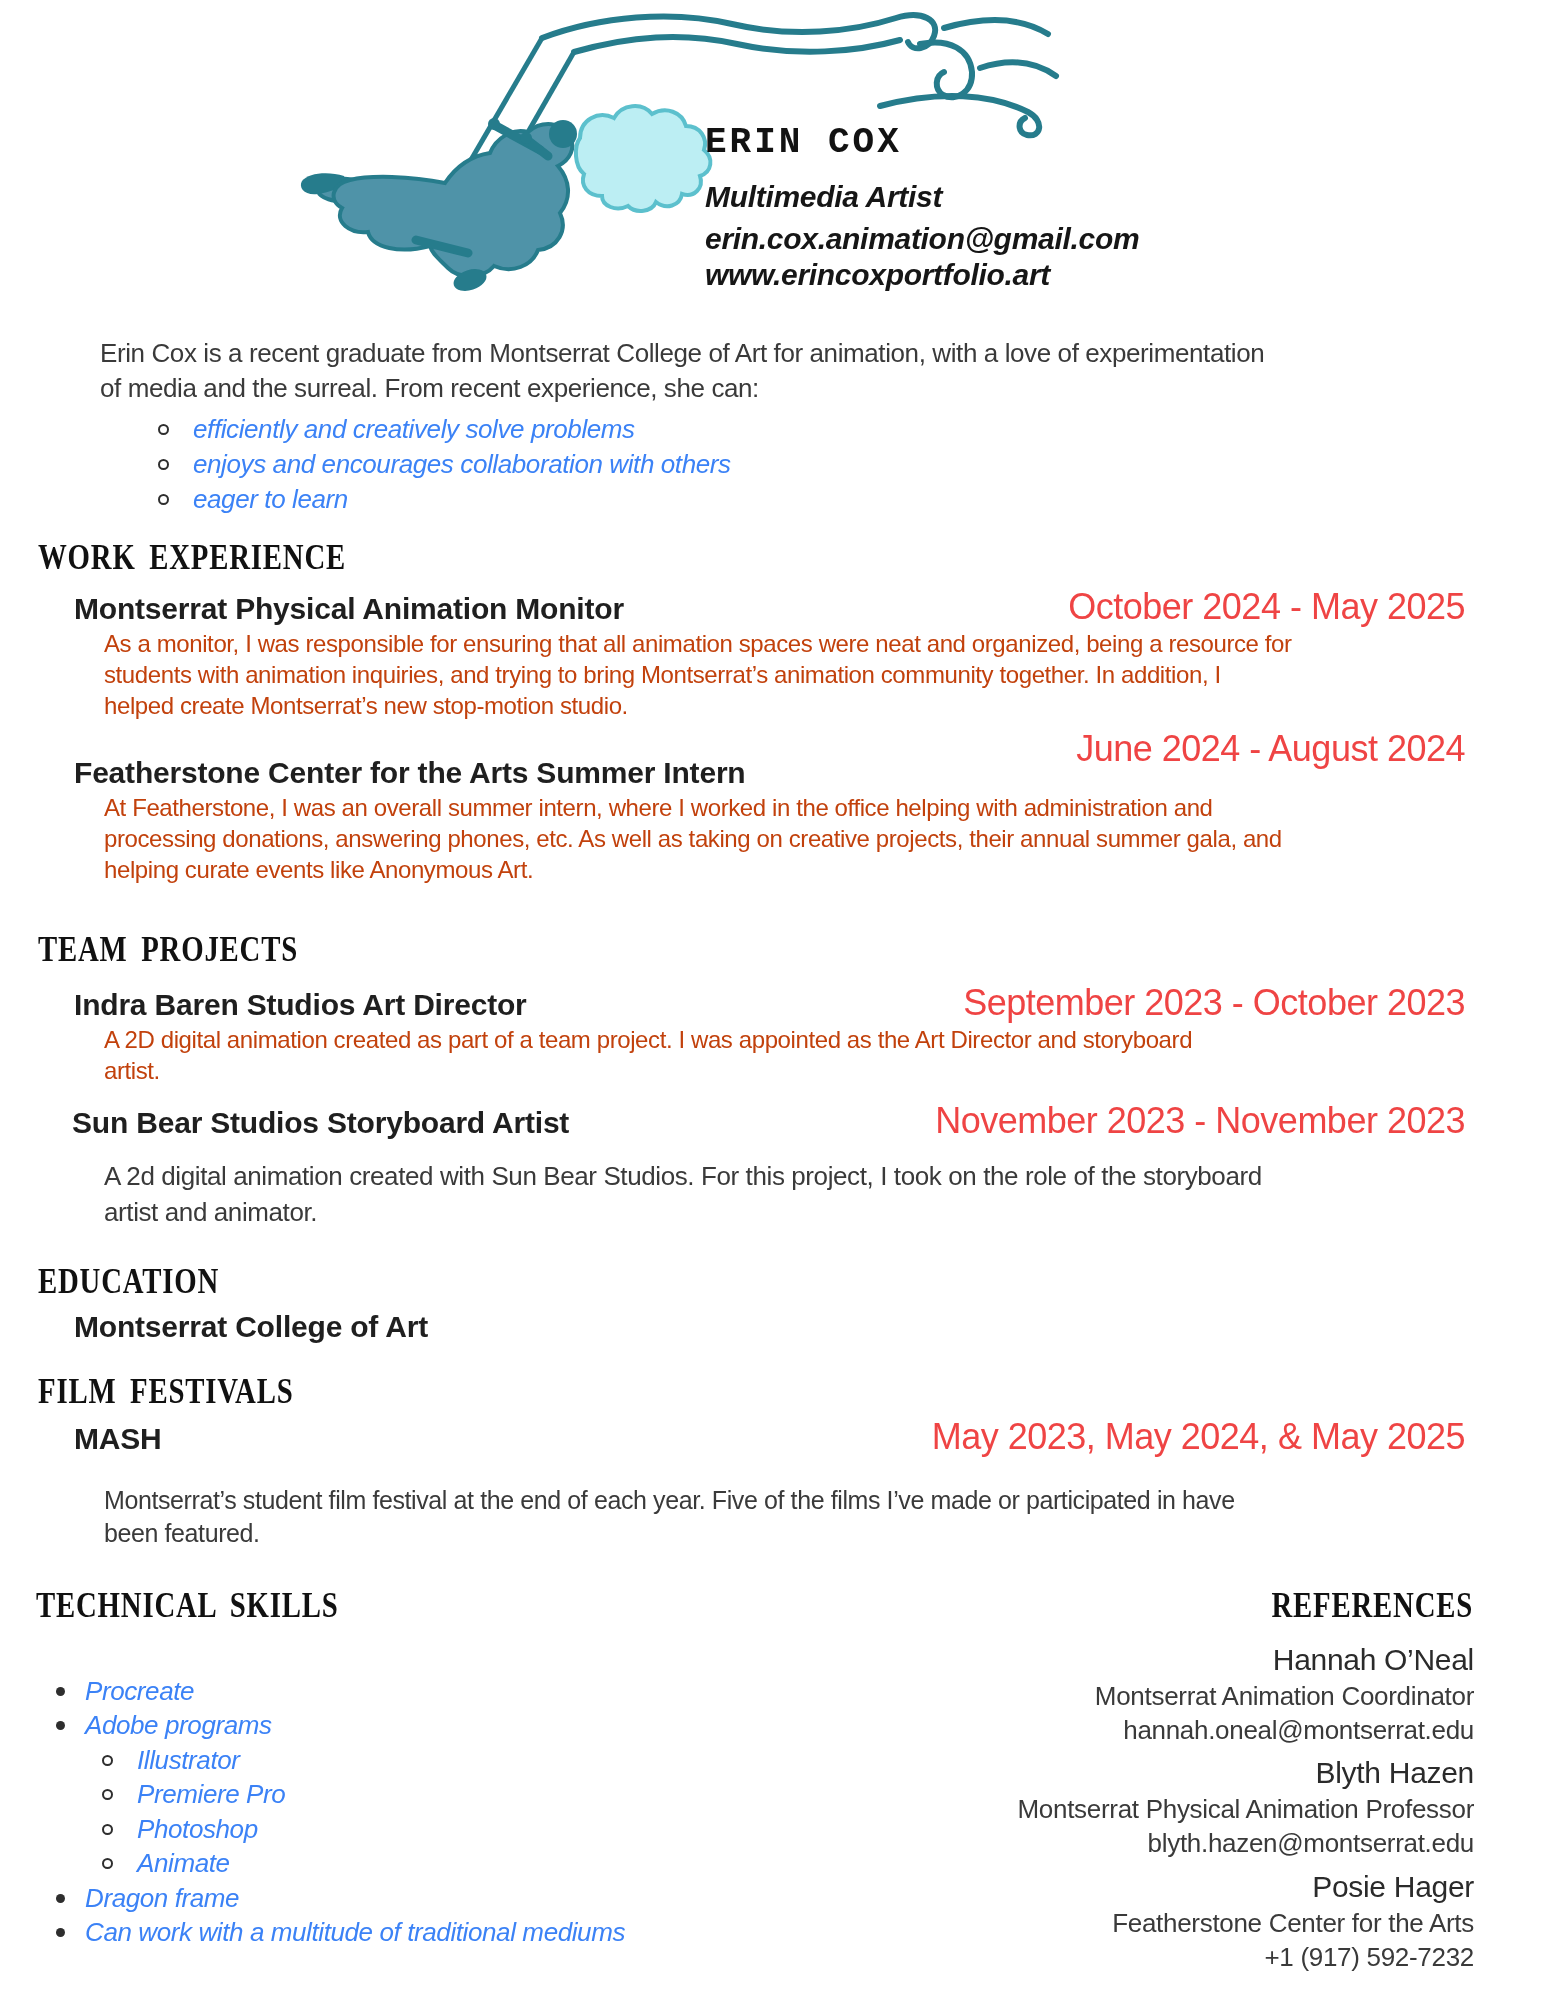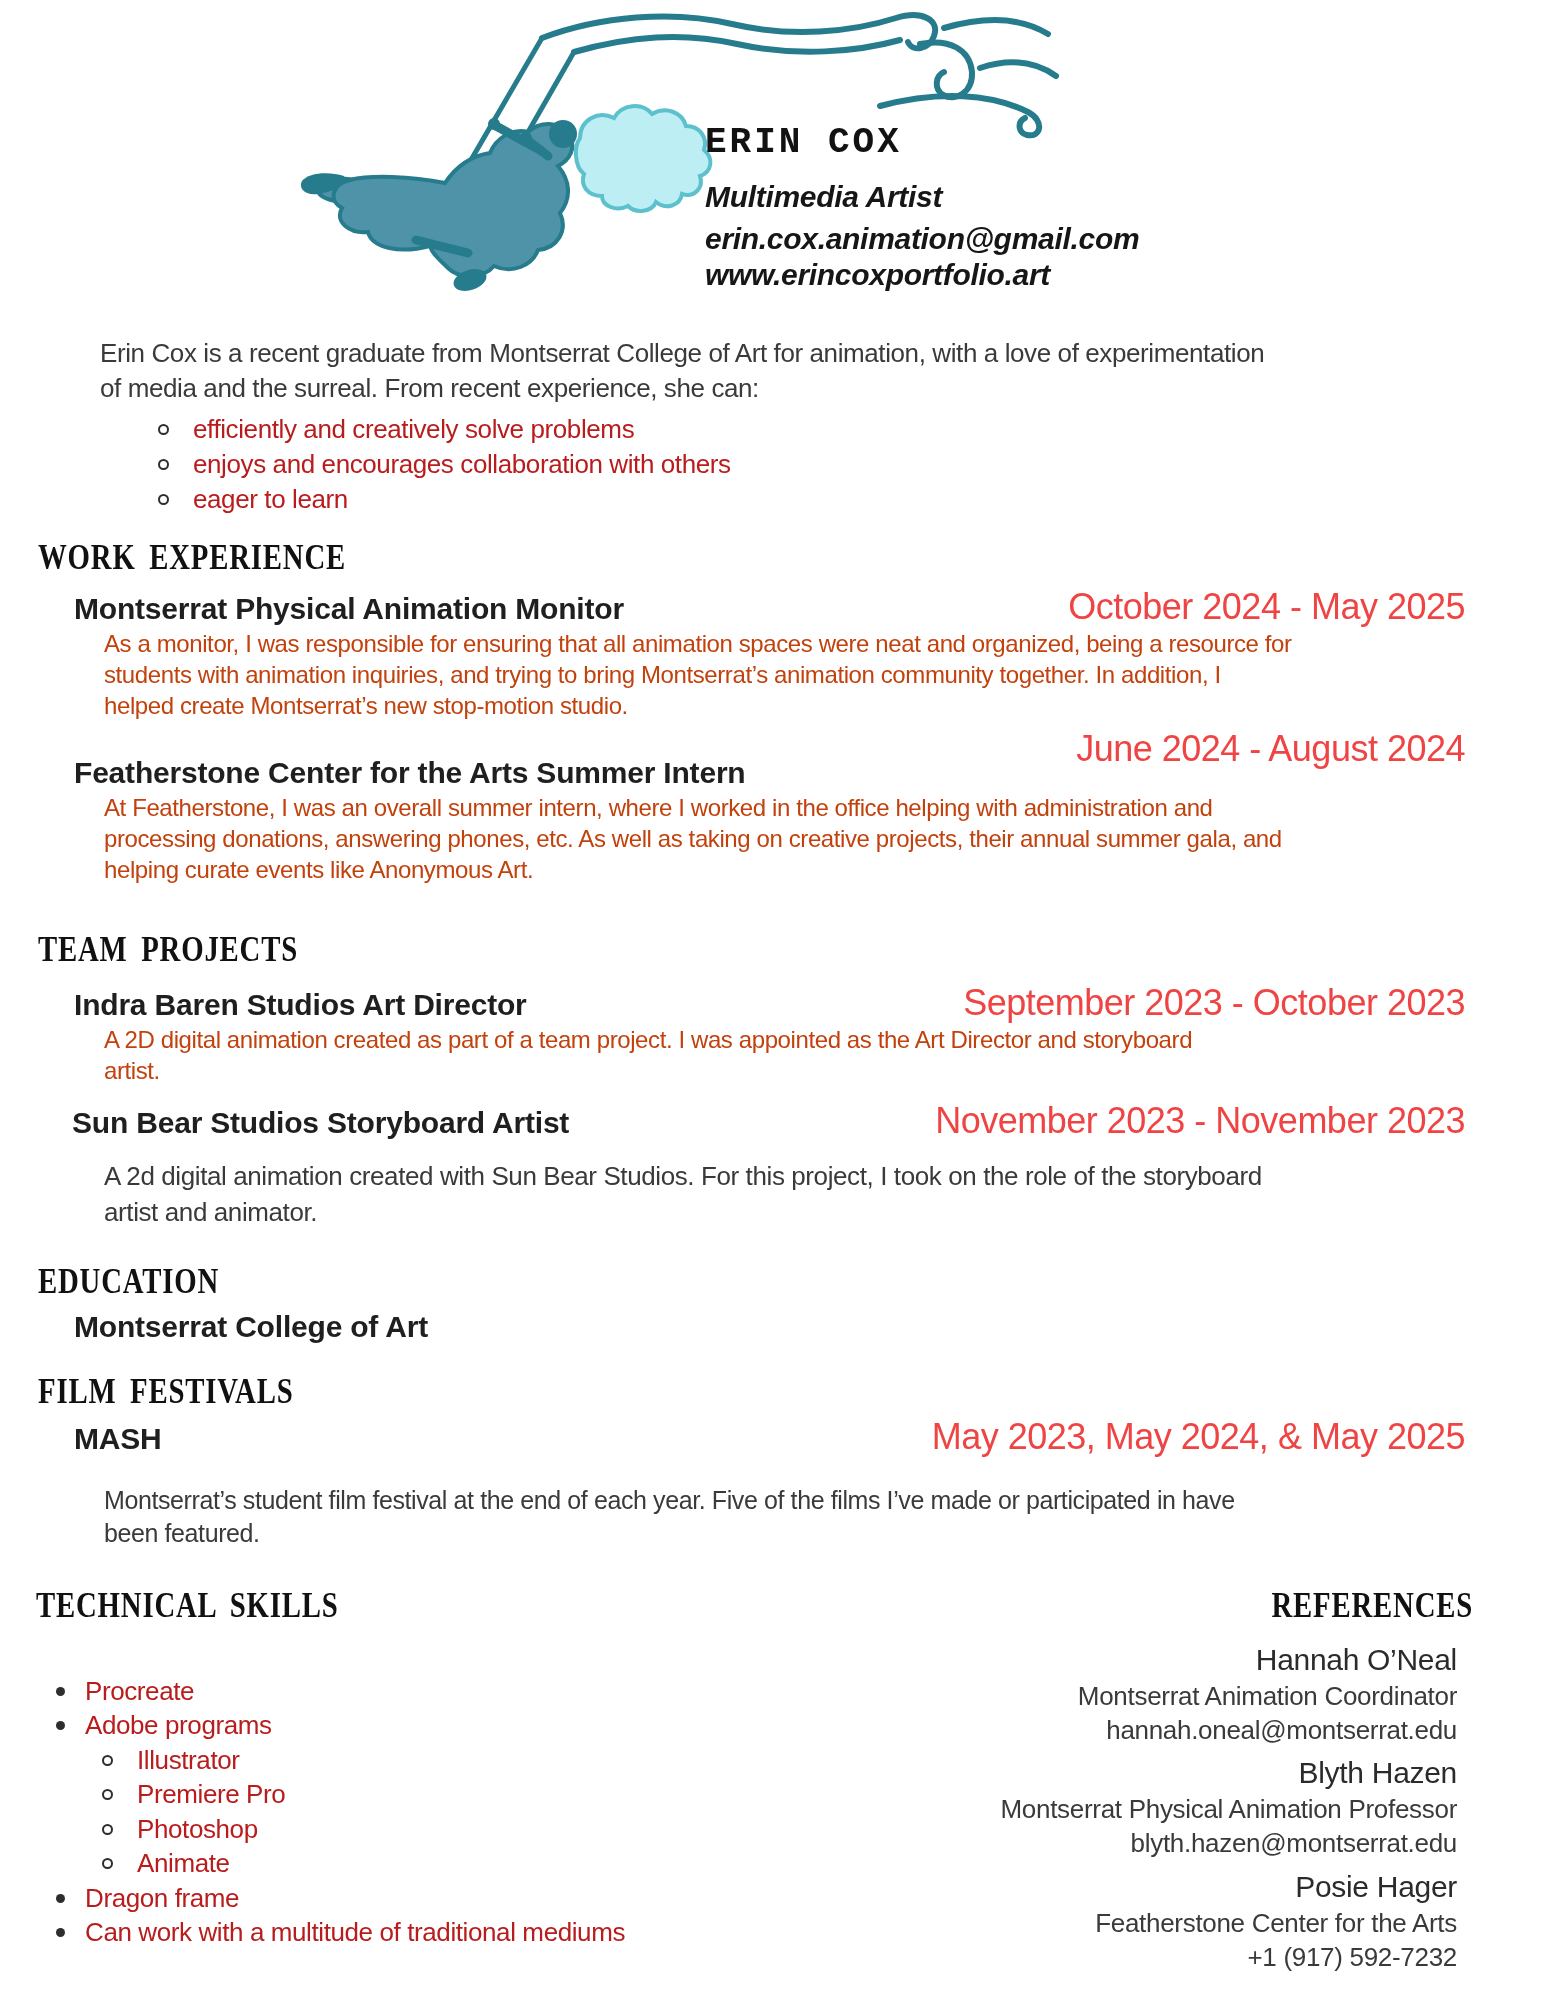--- a/index.html
+++ b/index.html
@@ -81,25 +81,25 @@
     flex:0 0 auto;
     margin-right:24px;
   }
   .dot{
     width:9px;height:9px;
     background:#2e2e2e;
     border-radius:50%;
     flex:0 0 auto;
     margin-right:20px;
   }
-  .bullet-text{font-size:26px;letter-spacing:-0.4px;color:#b91c1c;white-space:pre;}
+  .bullet-text{font-size:26px;letter-spacing:-0.4px;color:#3b82f6;white-space:pre;font-style:italic;}
   
   .ref-name{font-size:30px;color:#2b2b2b;letter-spacing:-0.3px;white-space:pre;}
   .ref-line{font-size:26px;color:#3a3a3a;letter-spacing:-0.3px;white-space:pre;}
-  .r-align{right:88px;text-align:center;}
+  .r-align{right:71px;text-align:center;}
 </style>
 </head>
 <body>
 
 <div class="page">
 
   <svg class="abs" style="left:280px;top:8px" width="790" height="300" viewBox="0 0 790 300" aria-hidden="true">
 
     <g stroke="var(--teal-dark)" stroke-width="5" fill="none">
       <path d="M262,30 L142,236"></path>

